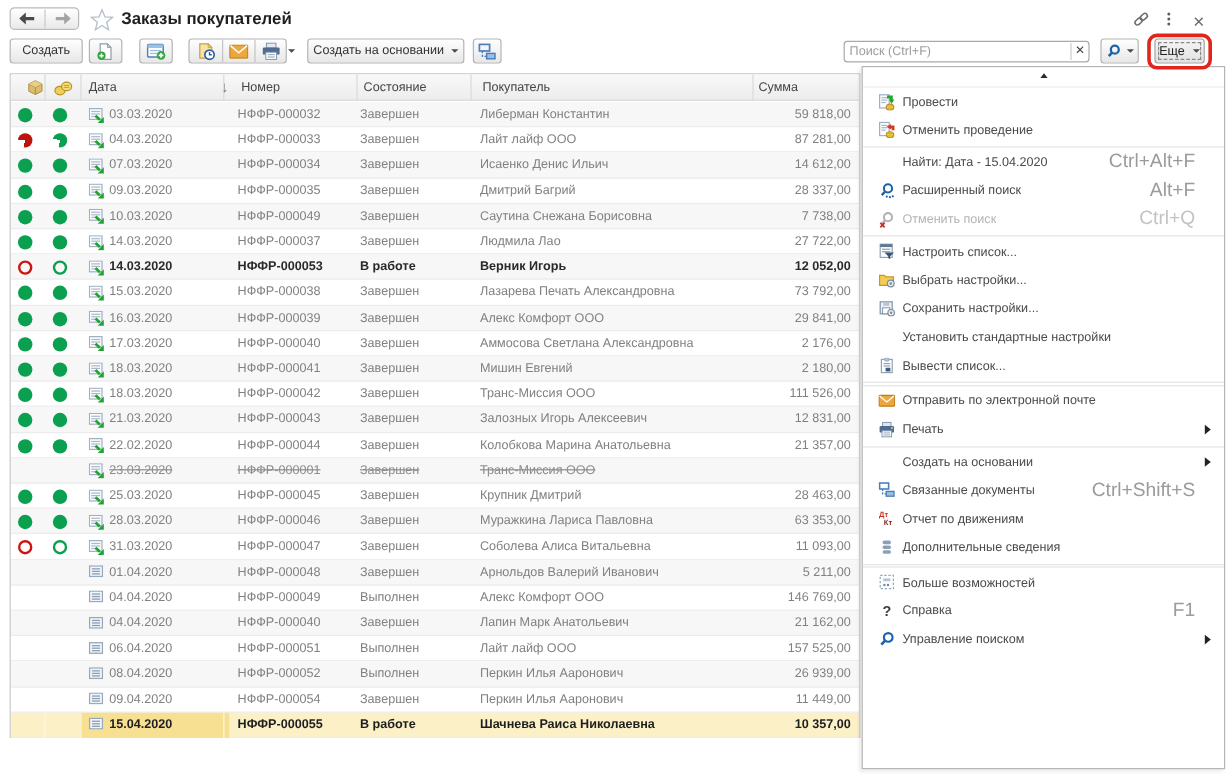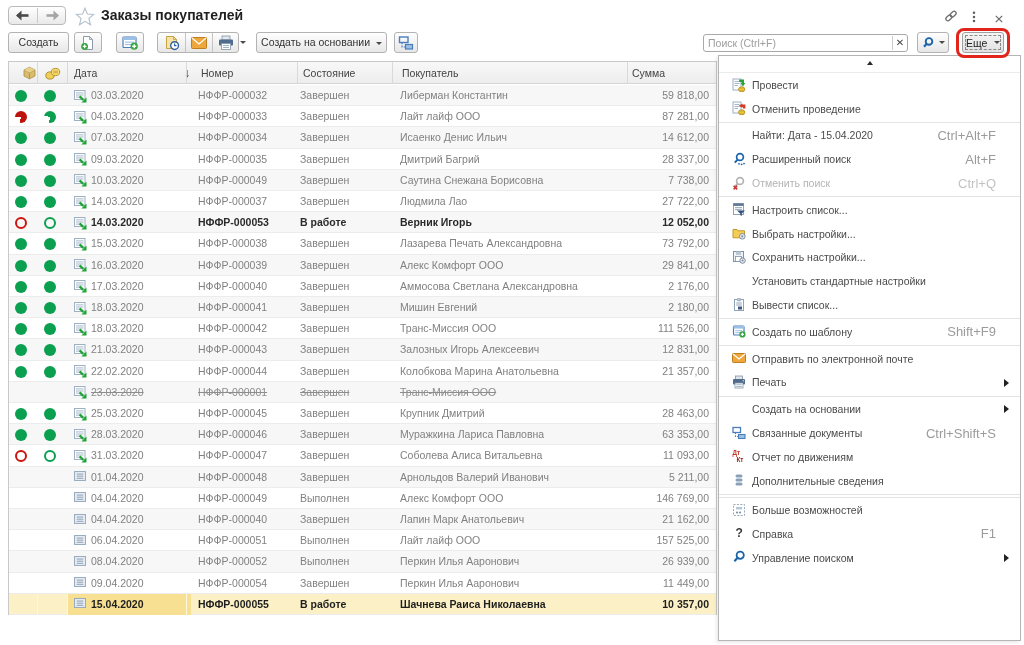--- a/index.html
+++ b/index.html
@@ -58,21 +58,21 @@
 .di{position:absolute;left:7px;top:4.5px}
 .dt{position:absolute;left:24px}
 
 #menu{left:718px;top:55px;width:303px;height:586px;background:#fff;border:1px solid #b5b5b5;box-shadow:-2px 2px 3px rgba(0,0,0,0.08);z-index:50}
 #mscroll{height:17px;border-bottom:1px solid #ececec;display:flex;align-items:center;justify-content:center}
 #mscroll .up{width:0;height:0;border-left:3.5px solid transparent;border-right:3.5px solid transparent;border-bottom:4.5px solid #2a2a2a;margin-top:-3px}
 #mlist{position:absolute;left:0;top:17px;width:301px}
 .mitem{position:relative;height:23.8px;display:flex;align-items:center}
 .mi{position:absolute;left:13px;top:4.5px;width:14px;height:14px}
 .mt{position:absolute;left:33px;font-size:10.5px;color:#4a4a4a;white-space:nowrap}
-.msc{position:absolute;right:24px;font-size:13px;color:#9b9b9b}
+.msc{position:absolute;right:24px;font-size:16px;color:#9b9b9b}
 .marr{position:absolute;right:11px;top:8px;width:0;height:0;border-top:4px solid transparent;border-bottom:4px solid transparent;border-left:5px solid #222}
 .msep{height:1px;background:#e4e4e4;margin:1.5px 0 0.5px 0}
 .mitem.dis .mt{color:#b4b4b4}.mitem.dis .msc{color:#c3c3c3}
 .mitem.hl{background:#fcca13}
 .mitem.hl::after{content:"";position:absolute;left:0;right:0;top:0;bottom:1px;border:3px solid #e1362c;border-radius:6px}
 .mitem.hl .mt{color:#2c2c2c}
 </style></head>
 <body>
 <div id="app">
 <div id="nav" class="abs">
@@ -842,32 +842,20 @@
           <span class="mi"><svg width="14" height="14" viewBox="0 0 14 14">
               <rect x="2.5" y="1.5" width="9" height="11" fill="#fff" stroke="#8fa2b7"></rect>
               <rect x="5" y="0.5" width="4" height="2.4" rx="1" fill="#b9c6d4" stroke="#8fa2b7" stroke-width="0.7"></rect>
               <rect x="4.2" y="4.5" width="5.6" height="1" fill="#8fa2b7"></rect>
               <rect x="4.2" y="6.5" width="5.6" height="1" fill="#8fa2b7"></rect>
               <path d="M6 8.5 h4 v3 h-4 Z" fill="#3f5c80"></path>
             </svg></span>
           <span class="mt">Вывести список...</span>
         </div>
 <div class="msep"></div>
-<div class="mitem ">
-          <span class="mi"><svg width="14" height="14" viewBox="0 0 14 14">
-              <rect x="1.5" y="2" width="10.5" height="9" rx="1" fill="#fff" stroke="#4a7ebb" stroke-width="1.2"></rect>
-              <rect x="1.5" y="2" width="10.5" height="2.6" fill="#9cc0e4"></rect>
-              <rect x="3.2" y="6.2" width="7" height="1" fill="#9cc0e4"></rect>
-              <rect x="3.2" y="8.2" width="7" height="1" fill="#9cc0e4"></rect>
-              <circle cx="10.4" cy="10.4" r="3.1" fill="#35a540"></circle>
-              <path d="M10.4 8.8 v3.2 M8.8 10.4 h3.2" stroke="#fff" stroke-width="1.2"></path>
-            </svg></span>
-          <span class="mt">Создать по шаблону</span>
-          <span class="msc">Shift+F9</span>
-        </div>
 <div class="msep"></div>
 <div class="mitem ">
           <span class="mi"><svg width="14" height="14" viewBox="0 0 14 14">
               <rect x="0.5" y="2.5" width="13" height="9" rx="0.8" fill="#eda73d" stroke="#c07f1f"></rect>
               <path d="M1 3 L7 8 L13 3" fill="none" stroke="#fff" stroke-width="1.1"></path>
             </svg></span>
           <span class="mt">Отправить по электронной почте</span>
         </div>
 <div class="mitem ">
           <span class="mi"><svg width="14" height="14" viewBox="0 0 14 14">

